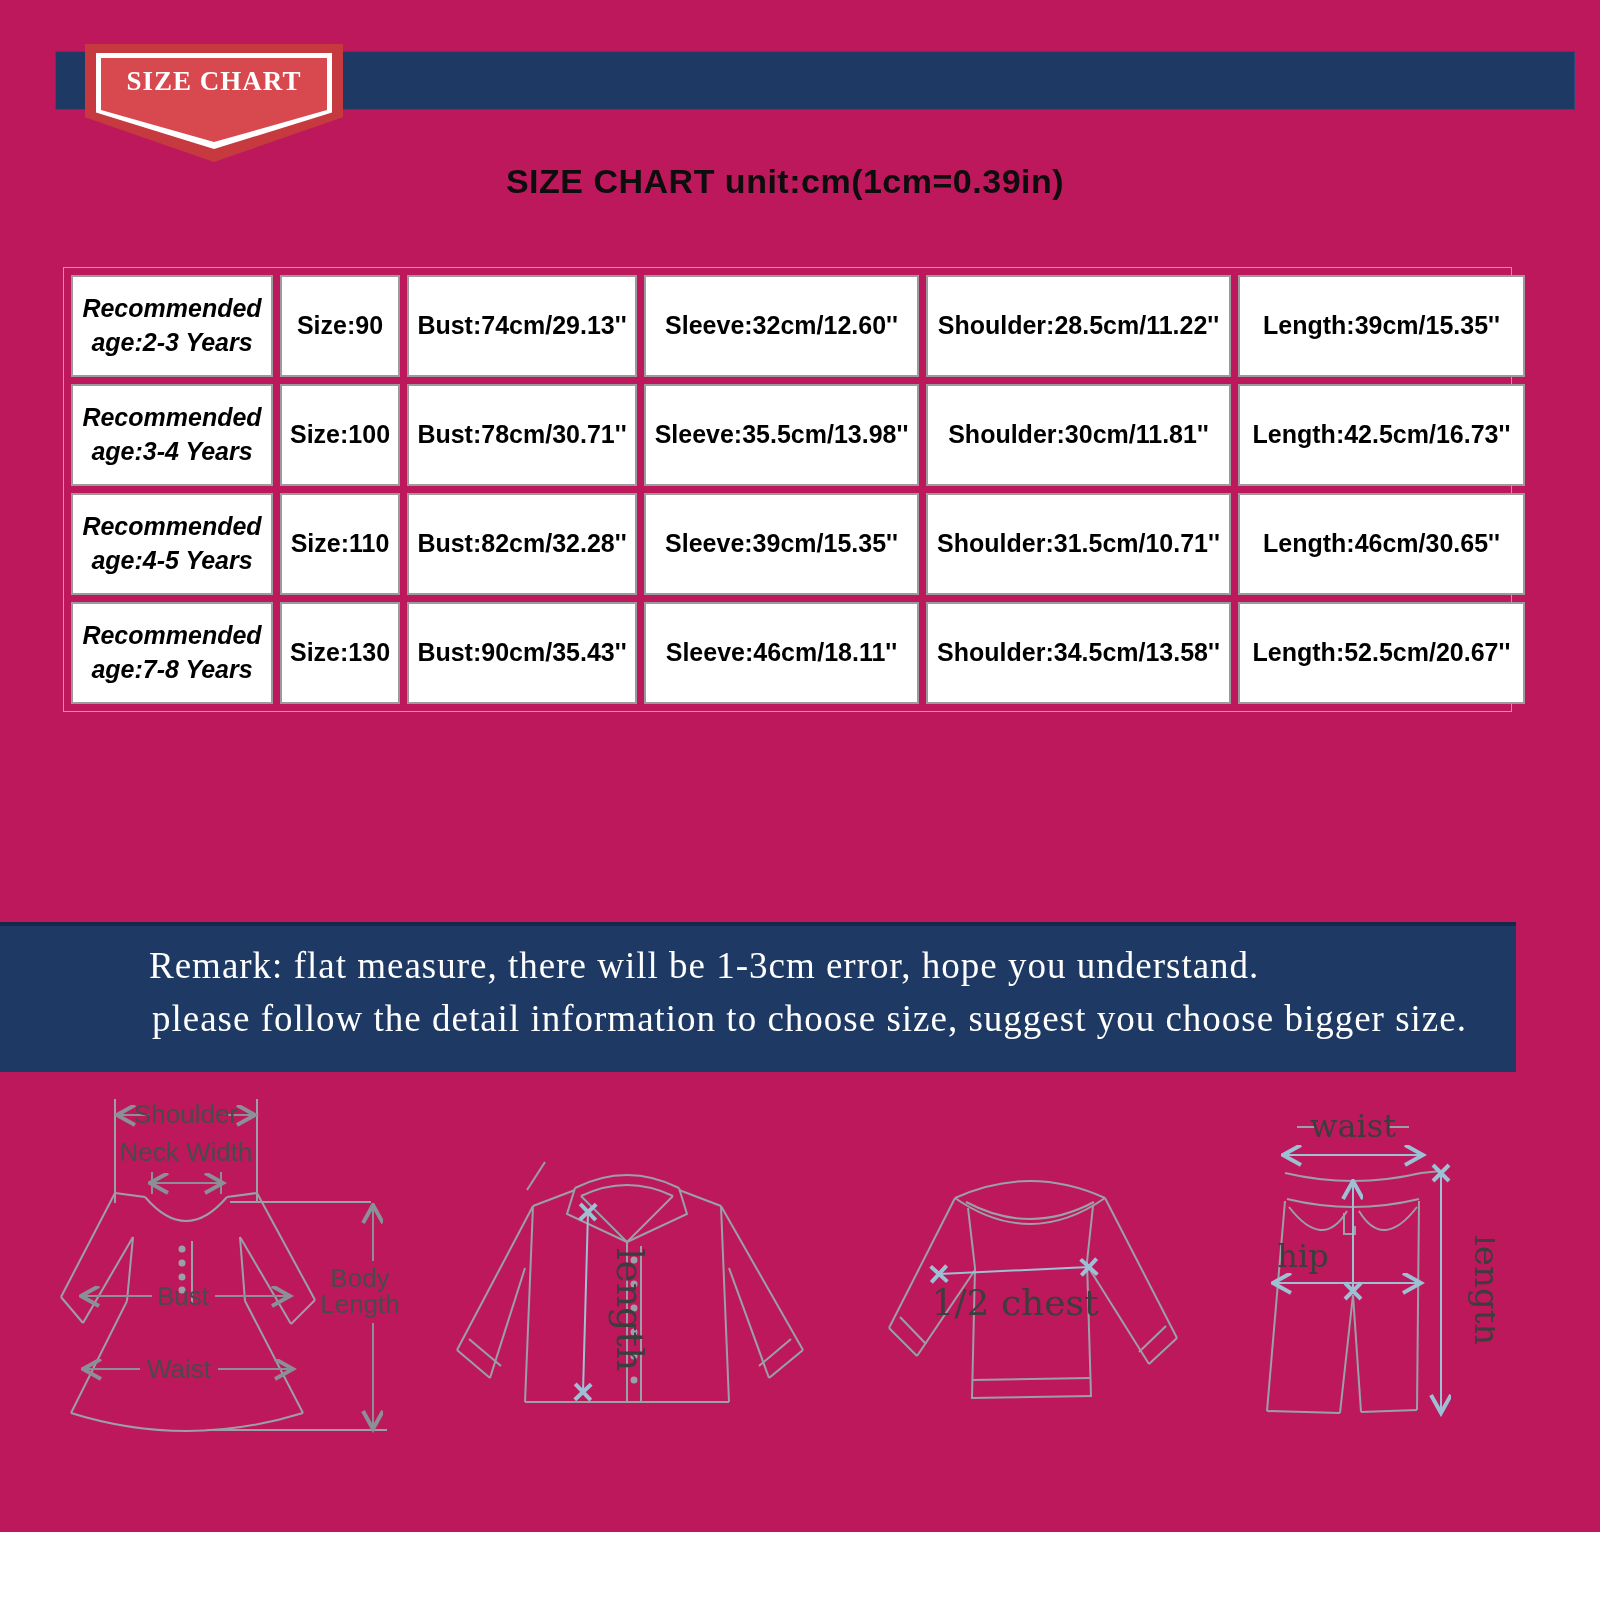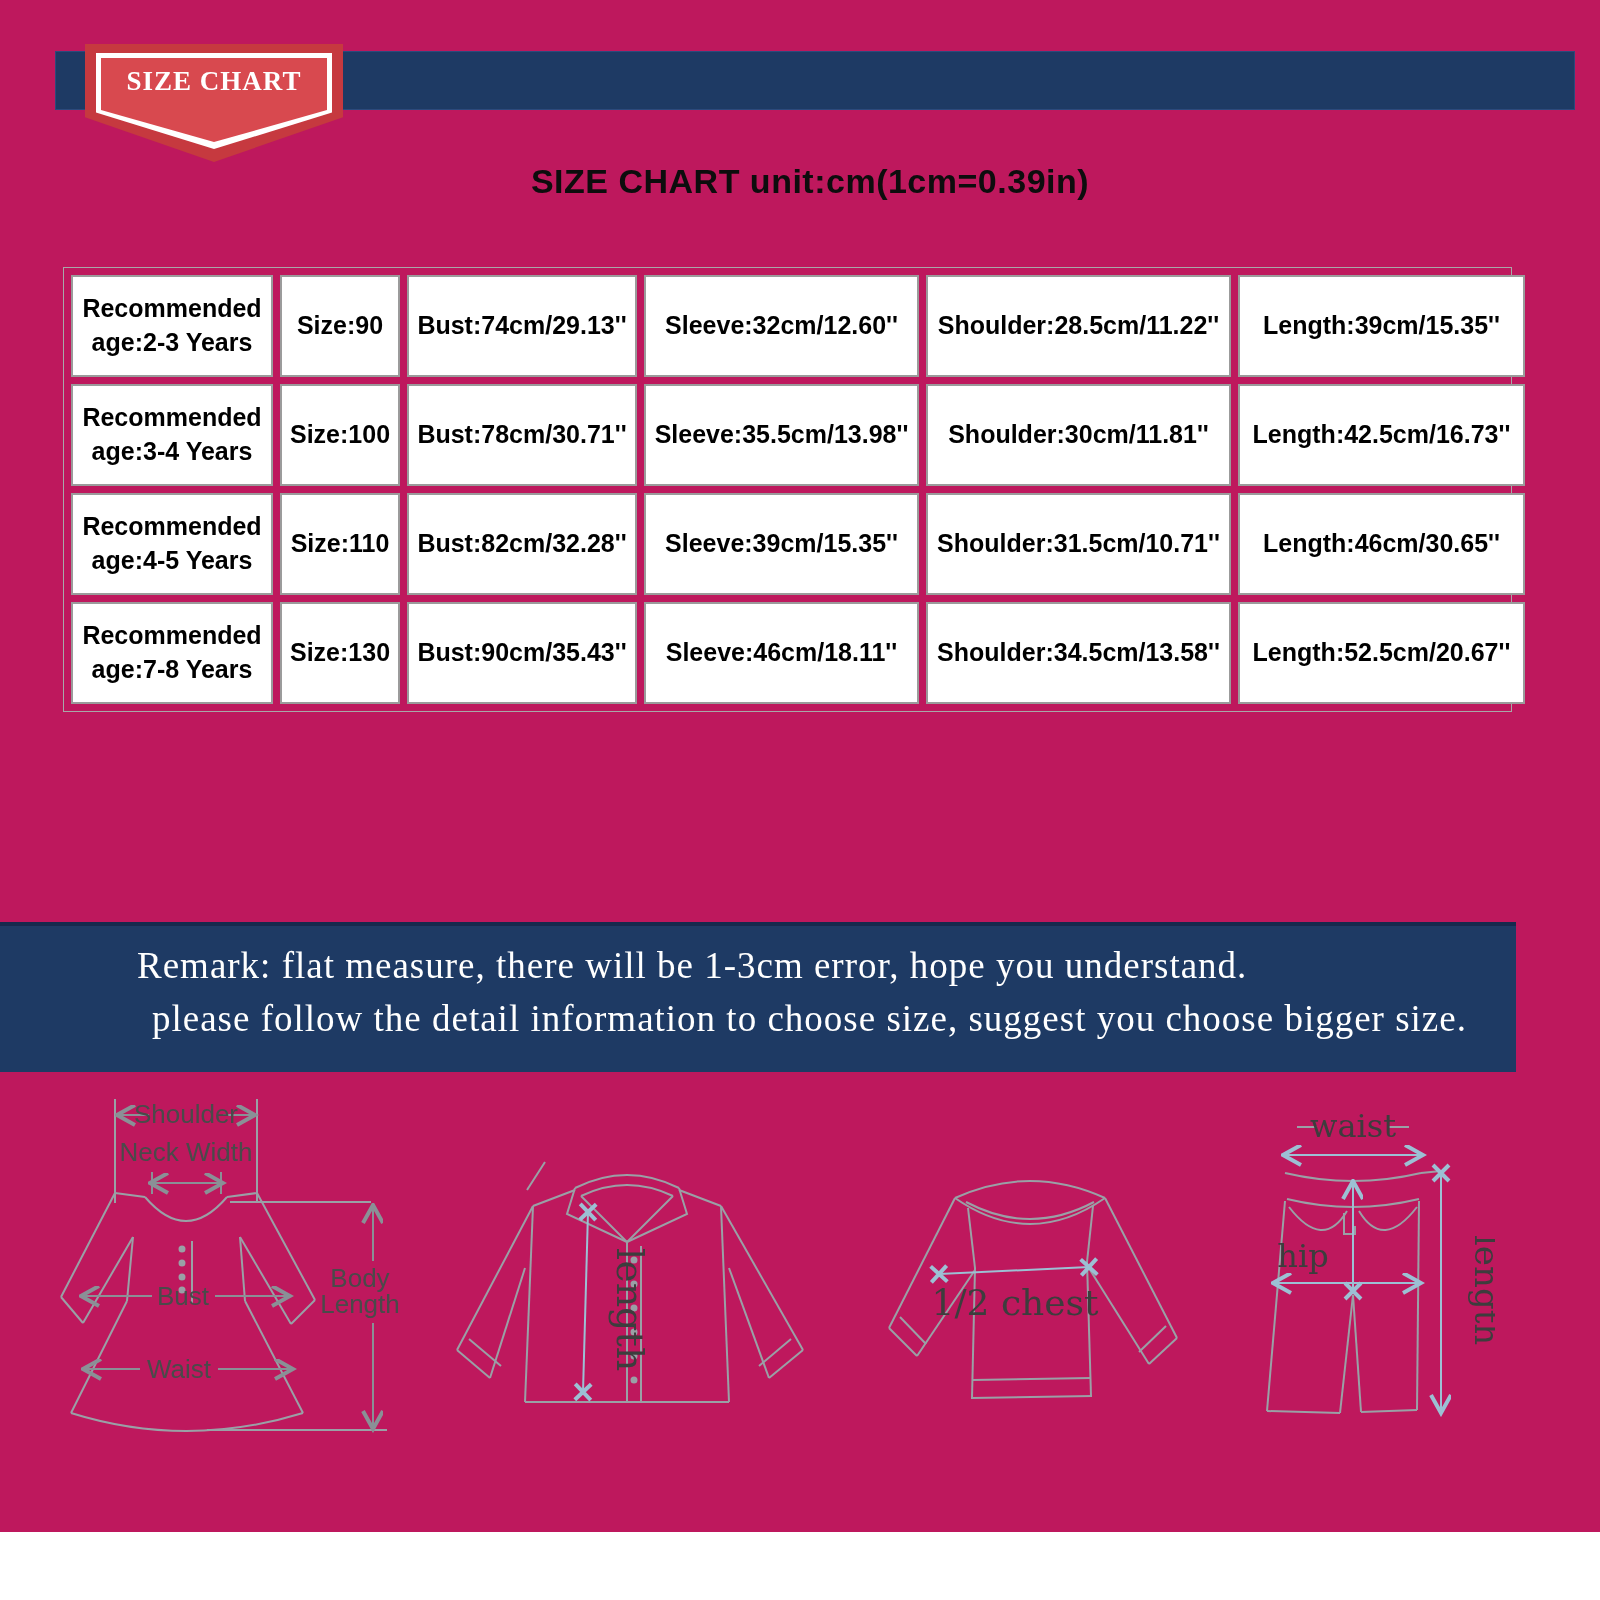--- a/index.html
+++ b/index.html
@@ -12,35 +12,35 @@
   .ribbon{position:absolute;left:85px;top:44px;width:258px;height:118px;}
   .ribbon .layer{position:absolute;clip-path:polygon(0 0,100% 0,100% 62%,50% 100%,0 62%);}
   .ribbon .l1{left:0;top:0;right:0;bottom:0;background:#c6393f;}
   .ribbon .l2{left:11px;top:9px;right:11px;bottom:13px;background:#ffffff;}
   .ribbon .l3{left:16px;top:14px;right:16px;bottom:20px;background:#d8494f;}
   .ribbon .label{position:absolute;left:0;right:0;top:22px;text-align:center;color:#fff;
           font-family:"Liberation Serif",serif;font-weight:bold;font-size:27px;letter-spacing:1px;}
 
   
   .title{position:absolute;left:0;top:162px;width:1570px;text-align:center;color:#0d0d0d;
-         font-size:34px;font-weight:bold;letter-spacing:0.5px;padding-left:25px;}
+         font-size:34px;font-weight:bold;letter-spacing:0.5px;}
 
   
   .sizetable-wrap{position:absolute;left:63px;top:267px;width:1447px;border:1px solid #a8a8a8;}
   table.sizetable{width:100%;border-collapse:separate;border-spacing:7px;table-layout:fixed;}
   table.sizetable td{border:2px solid #9b9b9b;background:#fff;height:98px;text-align:center;
          vertical-align:middle;font-size:25px;font-weight:bold;color:#000;line-height:1.35;
          white-space:nowrap;padding:0 2px;overflow:hidden;}
-  table.sizetable td.wrap{white-space:normal;}
+  table.sizetable td.wrap{white-space:normal;font-style:italic;}
 
   
   .banner{position:absolute;left:0;top:922px;width:1516px;height:150px;background:#1e3a64;
           border-top:4px solid #16294d;box-sizing:border-box;color:#fff;
           font-family:"Liberation Serif",serif;font-size:37px;}
-  .banner .ln1{position:absolute;left:137px;top:18px;letter-spacing:1px;}
+  .banner .ln1{position:absolute;left:149px;top:18px;letter-spacing:1px;}
   .banner .ln2{position:absolute;left:124px;top:71px;letter-spacing:1px;margin-left:28px;}
 
   .diag{position:absolute;}
   svg text{font-family:"Liberation Sans",sans-serif;fill:#4a4a4a;}
   svg text.serif{font-family:"DejaVu Serif","Liberation Serif",serif;fill:#3d3d3d;}
 </style>
 </head>
 <body>
 
 <div id="canvas">

